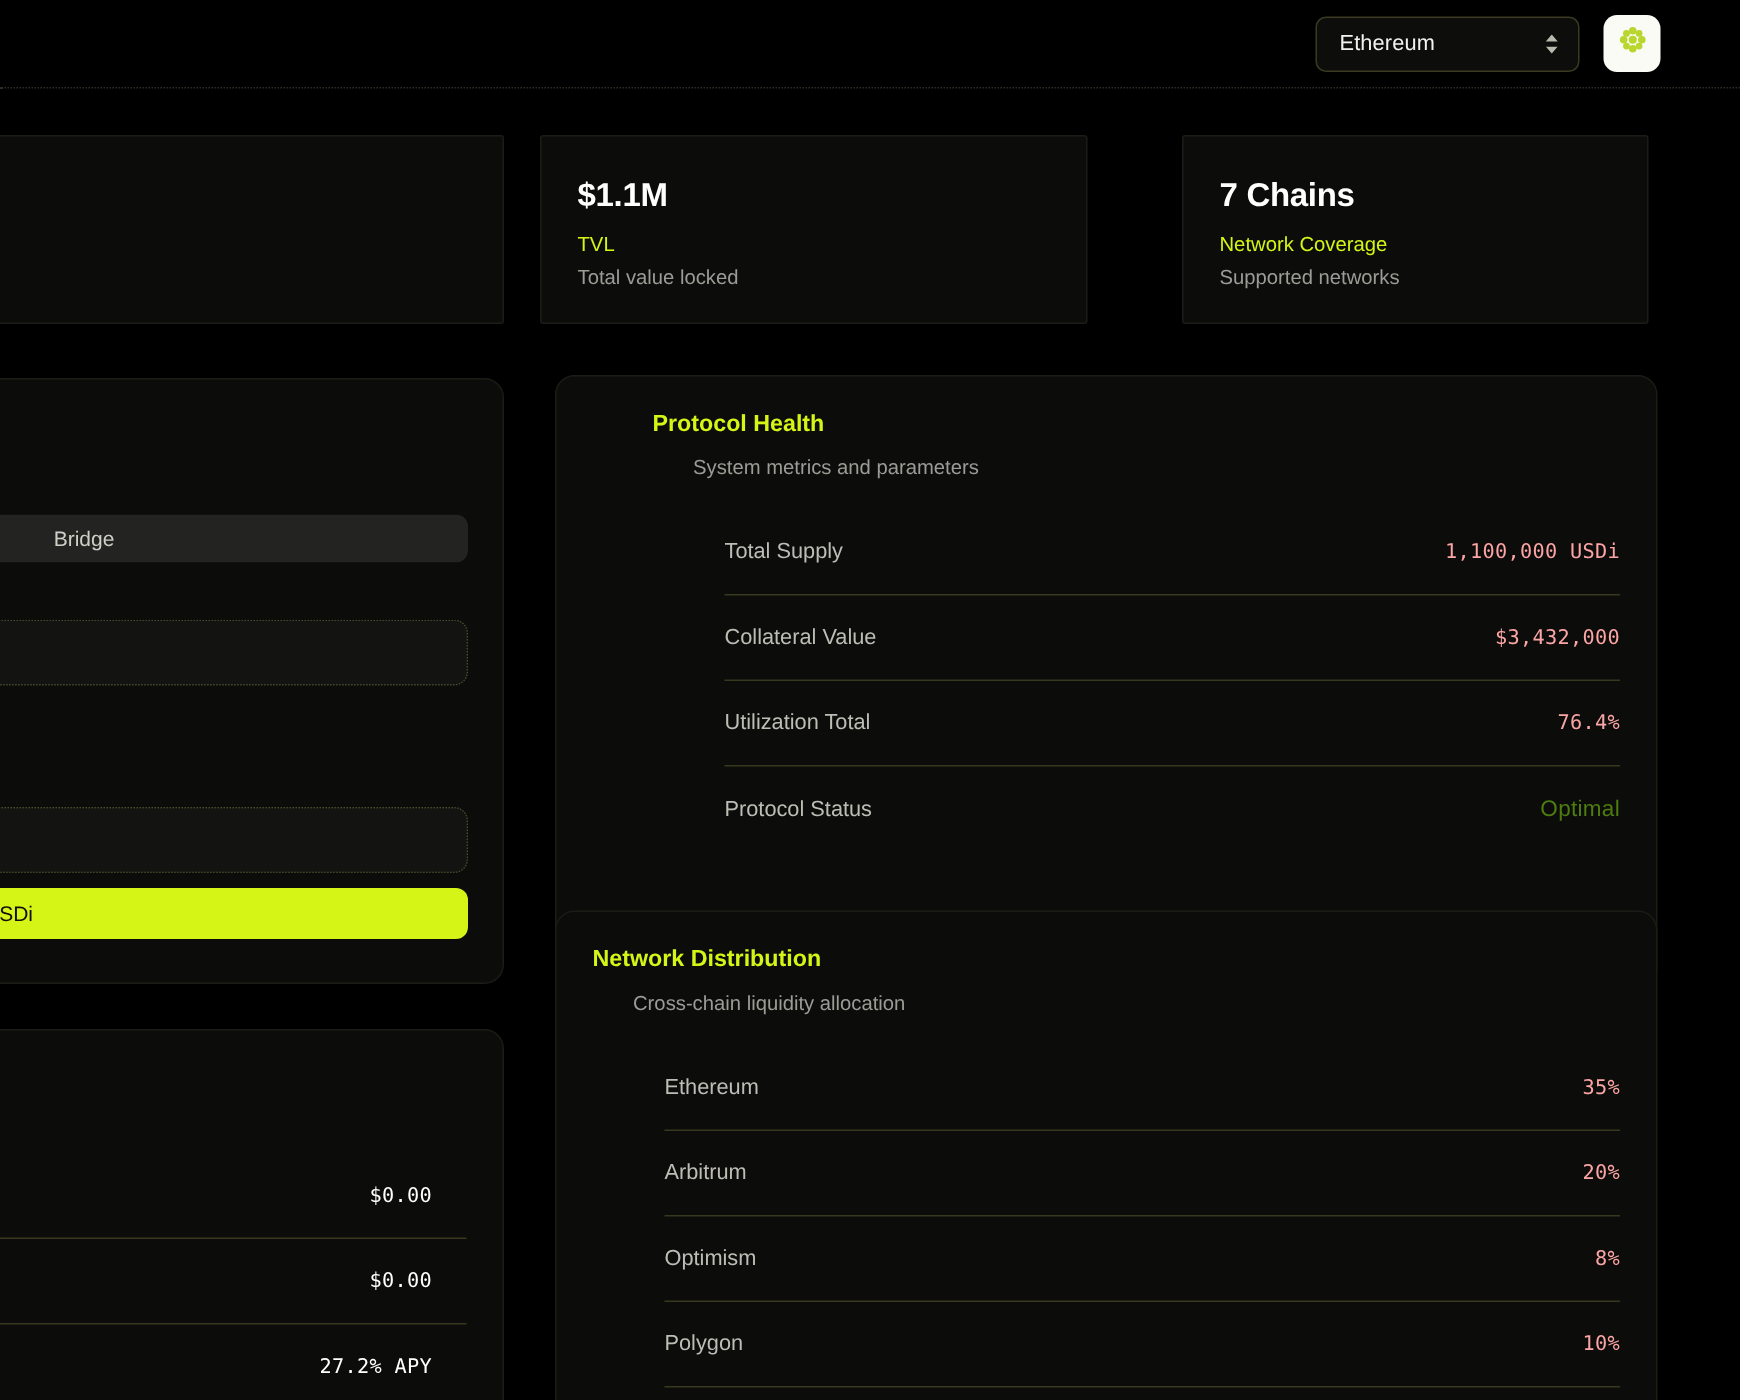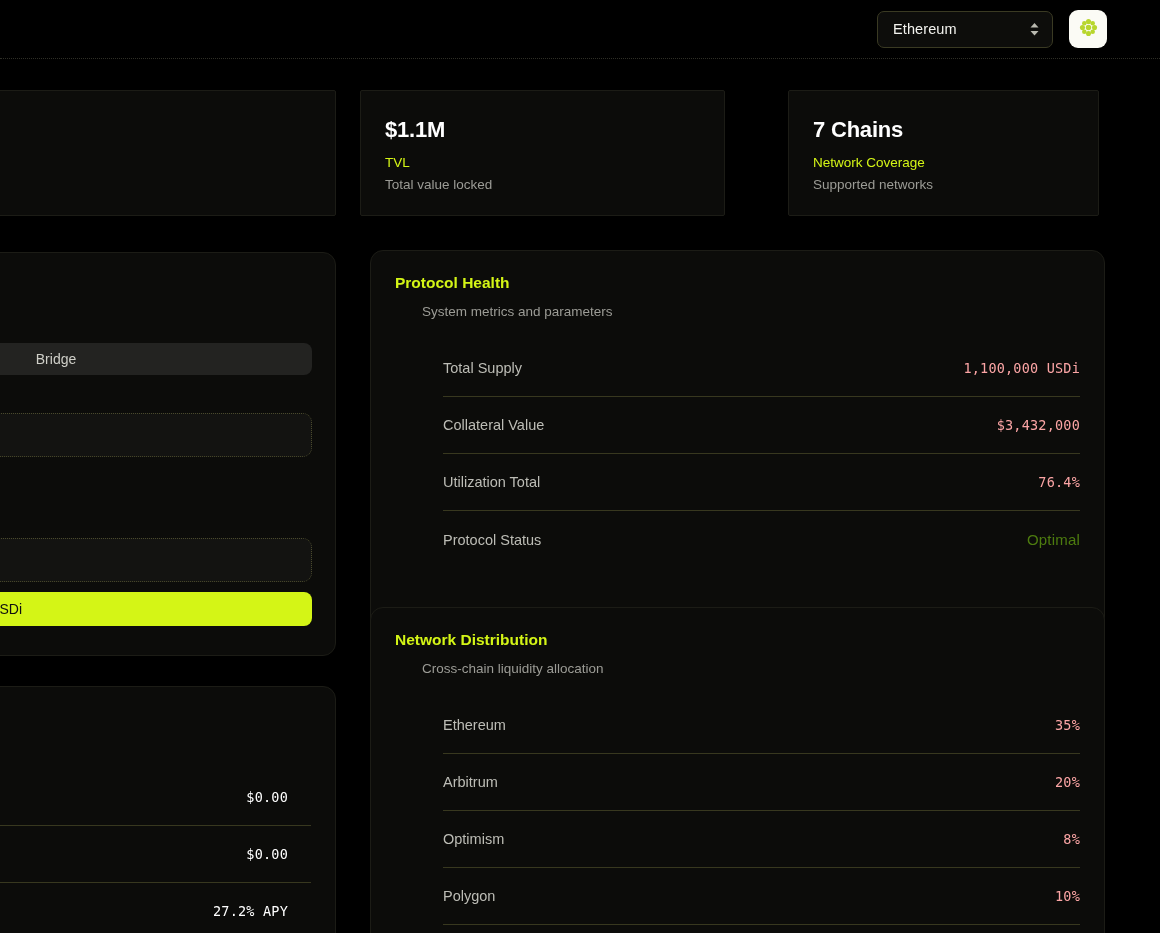--- a/index.html
+++ b/index.html
@@ -142,21 +142,21 @@
   }
   .row-value {
     font-family: "DejaVu Sans Mono", monospace;
     font-size: 13.5px;
     color: #fca5a5;
     letter-spacing: .2px;
   }
   .row-value.accent { color: #4d7c0f; font-family: Liberation Sans, sans-serif; font-size: 15px; }
 
   
-  #protocol-health { left: 370px; top: 250px; width: 735px; height: 408px; }
+  #protocol-health { left: 370px; top: 250px; width: 735px; height: 408px; padding-left: 40px; }
   #network-distribution { left: 370px; top: 607px; width: 735px; height: 340px; }
 
   
   #bridge-panel {
     left: -200px;
     top: 252px;
     width: 536px;
     height: 404px;
     padding: 26px 24px;
   }

